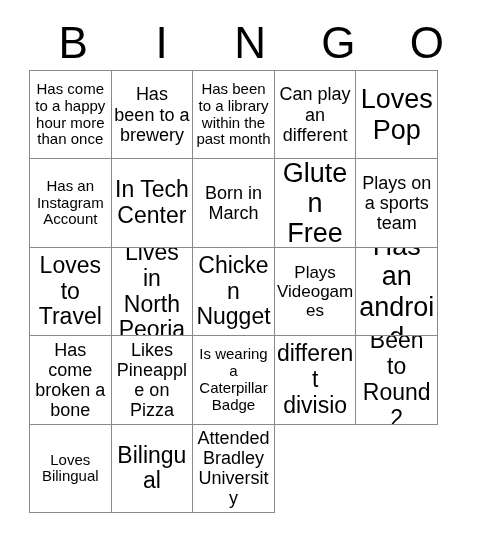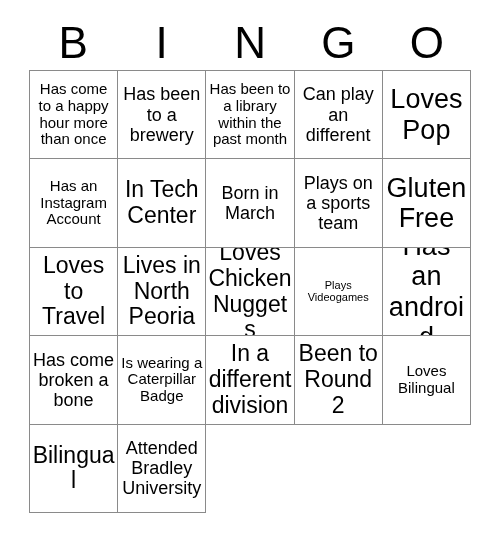--- a/index.html
+++ b/index.html
@@ -37,21 +37,21 @@
     line-height: 1;
     font-weight: 400;
     letter-spacing: 0px;
     color: #000000;
   }
   
   .grid {
     position: absolute;
     left: 29px;
     top: 70px;
-    width: 442px;
+    width: 409px;
     height: 443px;
     display: grid;
     grid-template-columns: repeat(5, 1fr);
     grid-template-rows: repeat(5, 1fr);
     border-top: 1px solid #8a8a8a;
     border-left: 1px solid #8a8a8a;
     box-sizing: border-box;
     background: #ffffff;
   }
   .cell {
@@ -69,21 +69,21 @@
     display: block;
     width: 100%;
     line-height: 1.12;
     word-wrap: break-word;
   }
   
   .fs-xl span { font-size: 27px; }
   .fs-lg span { font-size: 23px; text-align: center; }
   .fs-md span { font-size: 18px; }
   .fs-sm span { font-size: 15px; }
-  .fs-xs span { font-size: 11px; }
+  .fs-xs span { font-size: 17px; }
 </style>
 </head>
 <body>
 
 <div class="page">
 
   <div class="header-row">
     <div class="header-cell">B</div>
     <div class="header-cell">I</div>
     <div class="header-cell">N</div>
@@ -111,45 +111,48 @@
       </div>
     <div class="cell fs-sm">
         <span>Has an Instagram Account</span>
       </div>
     <div class="cell fs-lg">
         <span>In Tech Center</span>
       </div>
     <div class="cell fs-md">
         <span>Born in March</span>
       </div>
+    <div class="cell fs-xl">
+        <span>Gluten Free</span>
+      </div>
+
     <div class="cell fs-md">
         <span>Plays on a sports team</span>
-      </div>
-
-    <div class="cell fs-xl">
-        <span>Gluten Free</span>
       </div>
     <div class="cell fs-lg">
         <span>Loves to Travel</span>
       </div>
     <div class="cell fs-lg">
         <span>Lives in North Peoria</span>
       </div>
     <div class="cell fs-lg">
         <span>Loves Chicken Nuggets</span>
       </div>
 
     <div class="cell fs-xs">
         <span>Plays Videogames</span>
       </div>
     <div class="cell fs-xl">
         <span>Has an android</span>
       </div>
     <div class="cell fs-md">
         <span>Has come broken a bone</span>
+      </div>
+    <div class="cell fs-md">
+        <span>Likes Pineapple on Pizza</span>
       </div>
     <div class="cell fs-sm">
         <span>Is wearing a Caterpillar Badge</span>
       </div>
 
     <div class="cell fs-lg">
         <span>In a different division</span>
       </div>
     <div class="cell fs-lg">
         <span>Been to Round 2</span>

